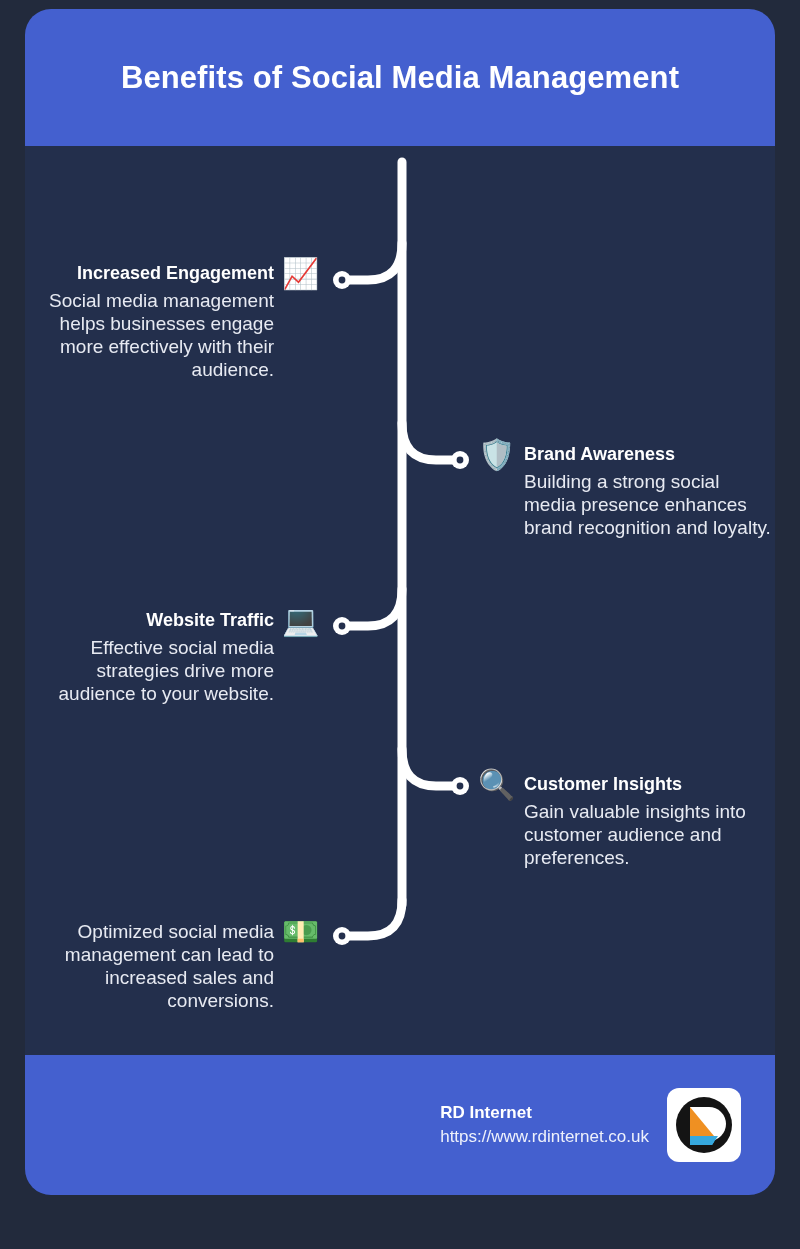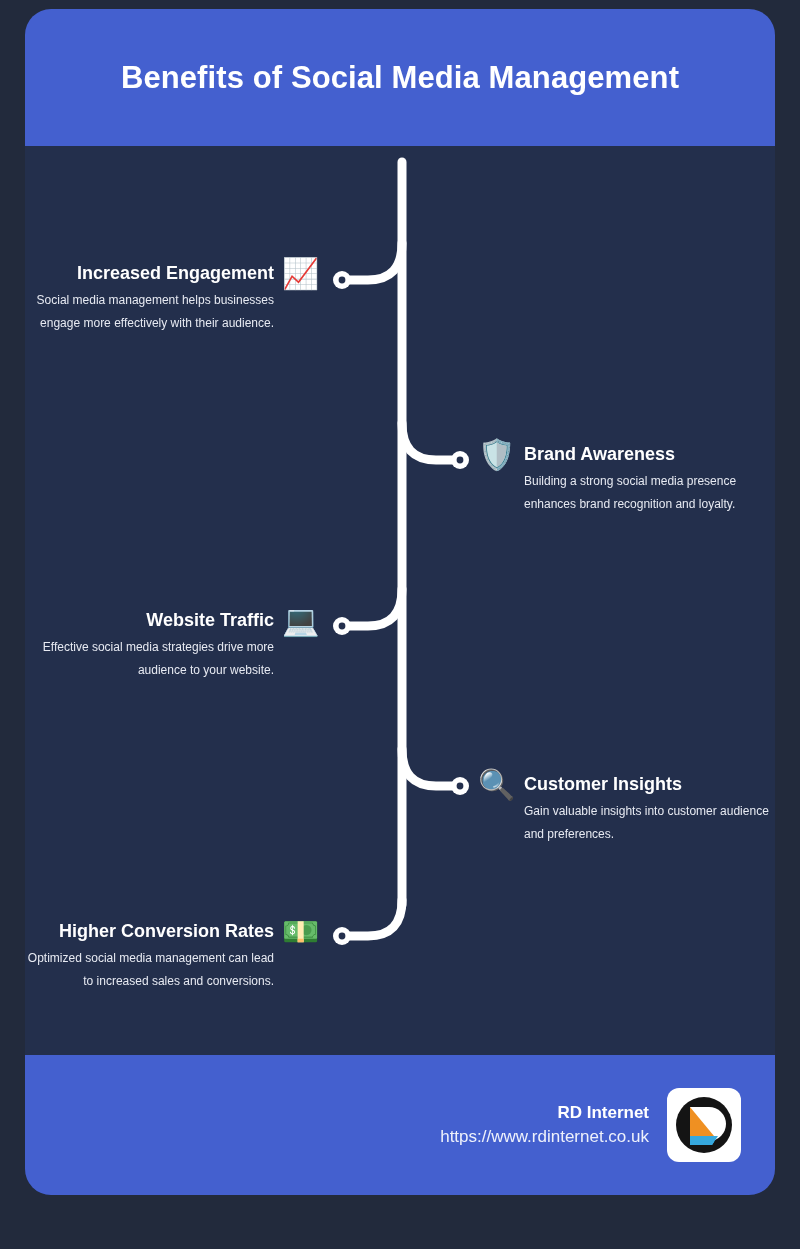--- a/index.html
+++ b/index.html
@@ -62,21 +62,21 @@
     height: 140px;
     background: #4460cf;
     border-radius: 0 0 26px 26px;
     display: flex;
     align-items: center;
     justify-content: flex-end;
     padding-right: 34px;
     box-sizing: border-box;
   }
   .footer-text {
-    text-align: right;
+    text-align: left;
     margin-right: 18px;
     line-height: 1.42;
   }
   .footer-brand {
     display: block;
     color: #ffffff;
     font-size: 17px;
     font-weight: bold;
   }
   .footer-url {
@@ -130,21 +130,21 @@
     font-weight: bold;
     line-height: 22px;
     margin: 0 0 5px 0;
     white-space: nowrap;
   }
   .item.left .item-title { text-align: right; }
   .item.right .item-title { text-align: left; }
 
   .item-desc {
     color: #e7eaf2;
-    font-size: 12px;
+    font-size: 19px;
     line-height: 23px;
     margin: 0;
   }
   .item-icon {
     font-size: 30px;
     line-height: 30px;
     width: 38px;
     height: 34px;
     flex: none;
     display: flex;
@@ -222,21 +222,20 @@
   <div class="item right" style="left:478px; top:773px; width:300px;">
     <div class="item-icon">🔍</div>
     <div class="item-text">
       <p class="item-title">Customer Insights</p>
       <p class="item-desc">Gain valuable insights into customer audience and preferences.</p>
     </div>
   </div>
 
   <div class="item left" style="left:22px; top:920px; width:298px;">
     <div class="item-text">
-      <p class="item-title">Higher Conversion Rates</p>
       <p class="item-desc">Optimized social media management can lead to increased sales and conversions.</p>
     </div>
     <div class="item-icon">💵</div>
   </div>
 
   <div class="footer">
     <div class="footer-text">
       <span class="footer-brand">RD Internet</span>
       <span class="footer-url">https://www.rdinternet.co.uk</span>
     </div>

